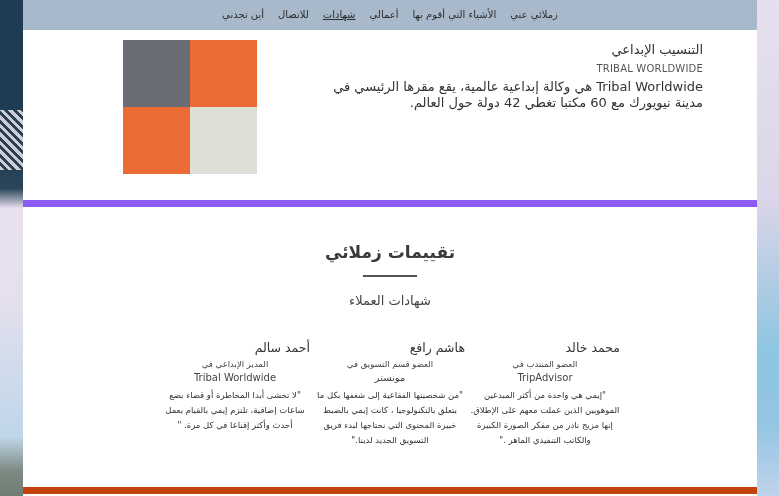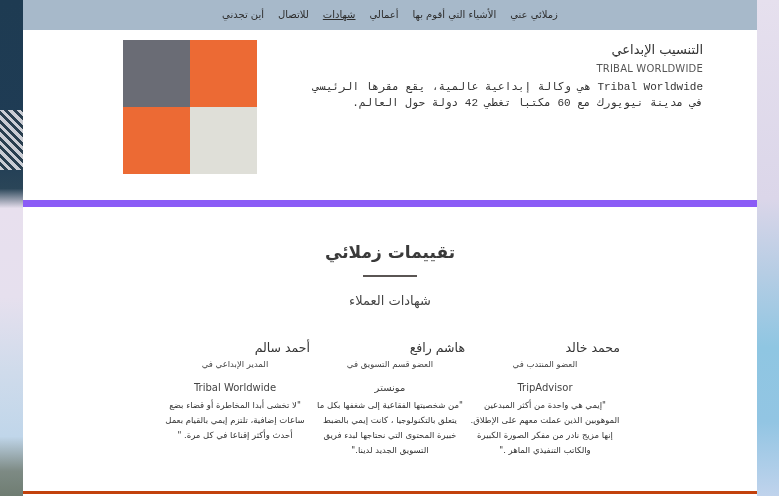--- a/index.html
+++ b/index.html
@@ -47,25 +47,25 @@
       position: absolute; left: 100px; top: 10px; width: 134px; height: 134px;
       display: grid; grid-template-columns: 67px 67px; grid-template-rows: 67px 67px;
     }
     .logo div { width: 67px; height: 67px; }
     .agency-text {
       position: absolute; right: 54px; top: 12px; width: 400px;
       direction: rtl; text-align: right; color: #333;
     }
     .agency-title { font-size: 13px; color: #333; margin-bottom: 6px; }
     .agency-sub { font-size: 10px; color: #555; margin-bottom: 5px; letter-spacing: 0.2px; }
-    .agency-desc { font-size: 11px; line-height: 16px; color: #333; font-family: Liberation Mono, monospace; }
+    .agency-desc { font-size: 13px; line-height: 16px; color: #333; }
 
     .colleagues {
       position: absolute; left: 0; top: 208px; width: 734px; height: 286px;
-      border-bottom: 3px solid #c2410c;
+      border-bottom: 7px solid #c2410c;
     }
     .section-title {
       position: absolute; left: 0; top: 34px; width: 734px; text-align: center;
       font-size: 17px; color: #3a3a3a; direction: rtl;
     }
     .title-bar {
       position: absolute; left: 340px; top: 67px; width: 54px; height: 2px;
       background: #5a5553;
     }
     .section-sub {
@@ -73,21 +73,21 @@
       font-size: 13px; color: #444; direction: rtl;
     }
     .cards {
       position: absolute; left: 137px; top: 132px; width: 460px; height: 130px;
       display: flex; direction: rtl; justify-content: space-between;
     }
     .card {
       width: 150px; text-align: center; direction: rtl; color: #333;
     }
     .card-name { font-size: 12.5px; color: #333; margin-bottom: 4px; text-align: right; }
-    .card-role { font-size: 8.5px; color: #444; margin-bottom: 13px; }
+    .card-role { font-size: 8.5px; color: #444; margin-bottom: 3px; }
     .card-company { font-size: 10px; color: #444; margin-bottom: 5px; }
     .card-quote { font-size: 8.5px; line-height: 15px; color: #333; }
   </style>
 </head>
 <body>
 
 <div class="bg-left">
   <div class="tower"></div>
 </div>
 <div class="bg-right"></div>

